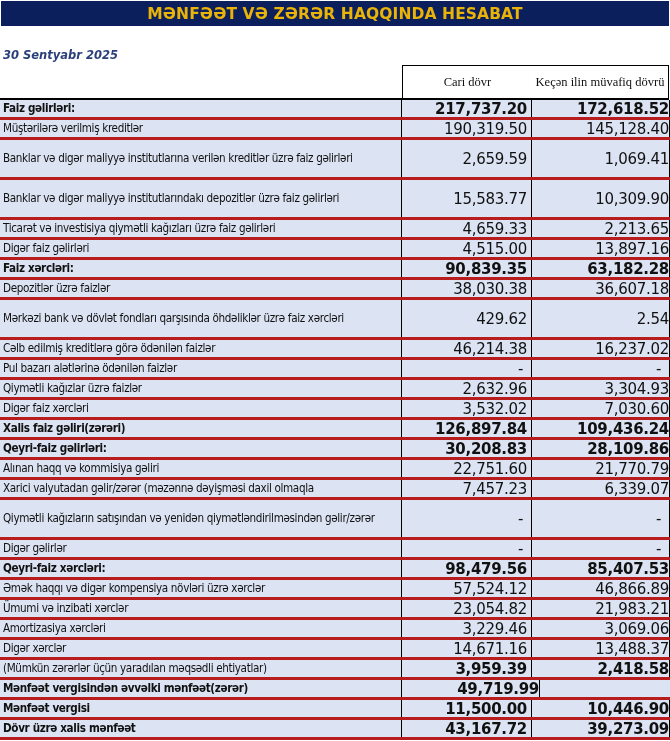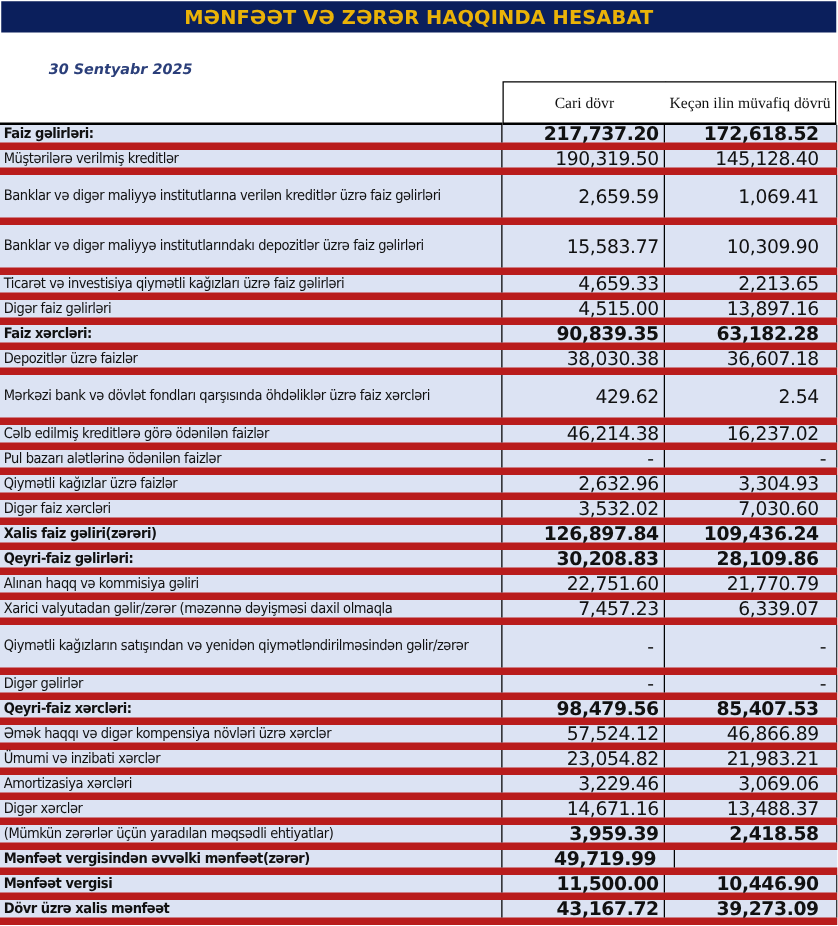--- a/index.html
+++ b/index.html
@@ -10,21 +10,21 @@
     position: absolute; left: 1px; top: 1px; width: 668px; height: 25px;
     background: #0b1f5c; color: #eab308;
     font-family: "DejaVu Sans", sans-serif; font-weight: bold;
     font-size: 15.5px; letter-spacing: 0.1px;
     display: flex; align-items: center; justify-content: center;
   }
 
   .report-date {
     position: absolute; left: 3px; top: 48px;
     font-family: "DejaVu Sans", sans-serif; font-style: italic; font-weight: bold;
-    font-size: 11.5px; color: #2b3f7a; margin-left: 36px;
+    font-size: 11.5px; color: #2b3f7a;
   }
   .units {
     position: absolute; right: 4px; top: 48px;
     font-family: "DejaVu Sans", sans-serif; 
     font-size: 12px; color: #7f1d1d; margin-top: 32px;
   }
 
   .col-header {
     position: absolute; top: 65px; height: 35px;
     border: 1px solid #000; border-bottom: 2px solid #000;
@@ -36,35 +36,35 @@
   .col-header.c2 { left: 532px; width: 137px; border-left: none; }
   .header-underline {
     position: absolute; left: 0; top: 98px; width: 402px; height: 2px; background: #000;
   }
 
   .table {
     position: absolute; left: 0; top: 100px; width: 670px;
   }
   .row {
     display: flex; width: 670px; background: #dce3f3;
-    border-bottom: 6px solid #b91c1c;
+    border-bottom: 3px solid #b91c1c;
   }
   .row .label {
     width: 402px; padding: 0 3px; border-right: 1px solid #000;
     font-family: "DejaVu Sans", sans-serif; font-size: 11.6px; line-height: 19.5px;
     display: flex; align-items: center;
     font-stretch: condensed; letter-spacing: -0.35px;
   }
   .row .v1, .row .v2 {
     font-family: "DejaVu Sans", sans-serif; font-size: 15px; letter-spacing: -0.3px;
     display: flex; align-items: center; justify-content: flex-end;
     padding-right: 4px;
   }
   .row .v1 { width: 130px; border-right: 1px solid #000; }
-  .row .v2 { width: 138px; border-right: 1px solid #000; padding-right: 14px; }
+  .row .v2 { width: 138px; border-right: 1px solid #000; padding-right: 0; }
   .row.single { height: 20px; }
   .row.double { height: 40px; }
   .row.bold .label, .row.bold .v1, .row.bold .v2 { font-weight: bold; }
   .row .dash { padding-right: 8px; }
 </style>
 </head>
 <body>
 
 <div class="title-bar">MƏNFƏƏT  VƏ ZƏRƏR HAQQINDA HESABAT</div>
 <div class="report-date">30 Sentyabr 2025</div>

